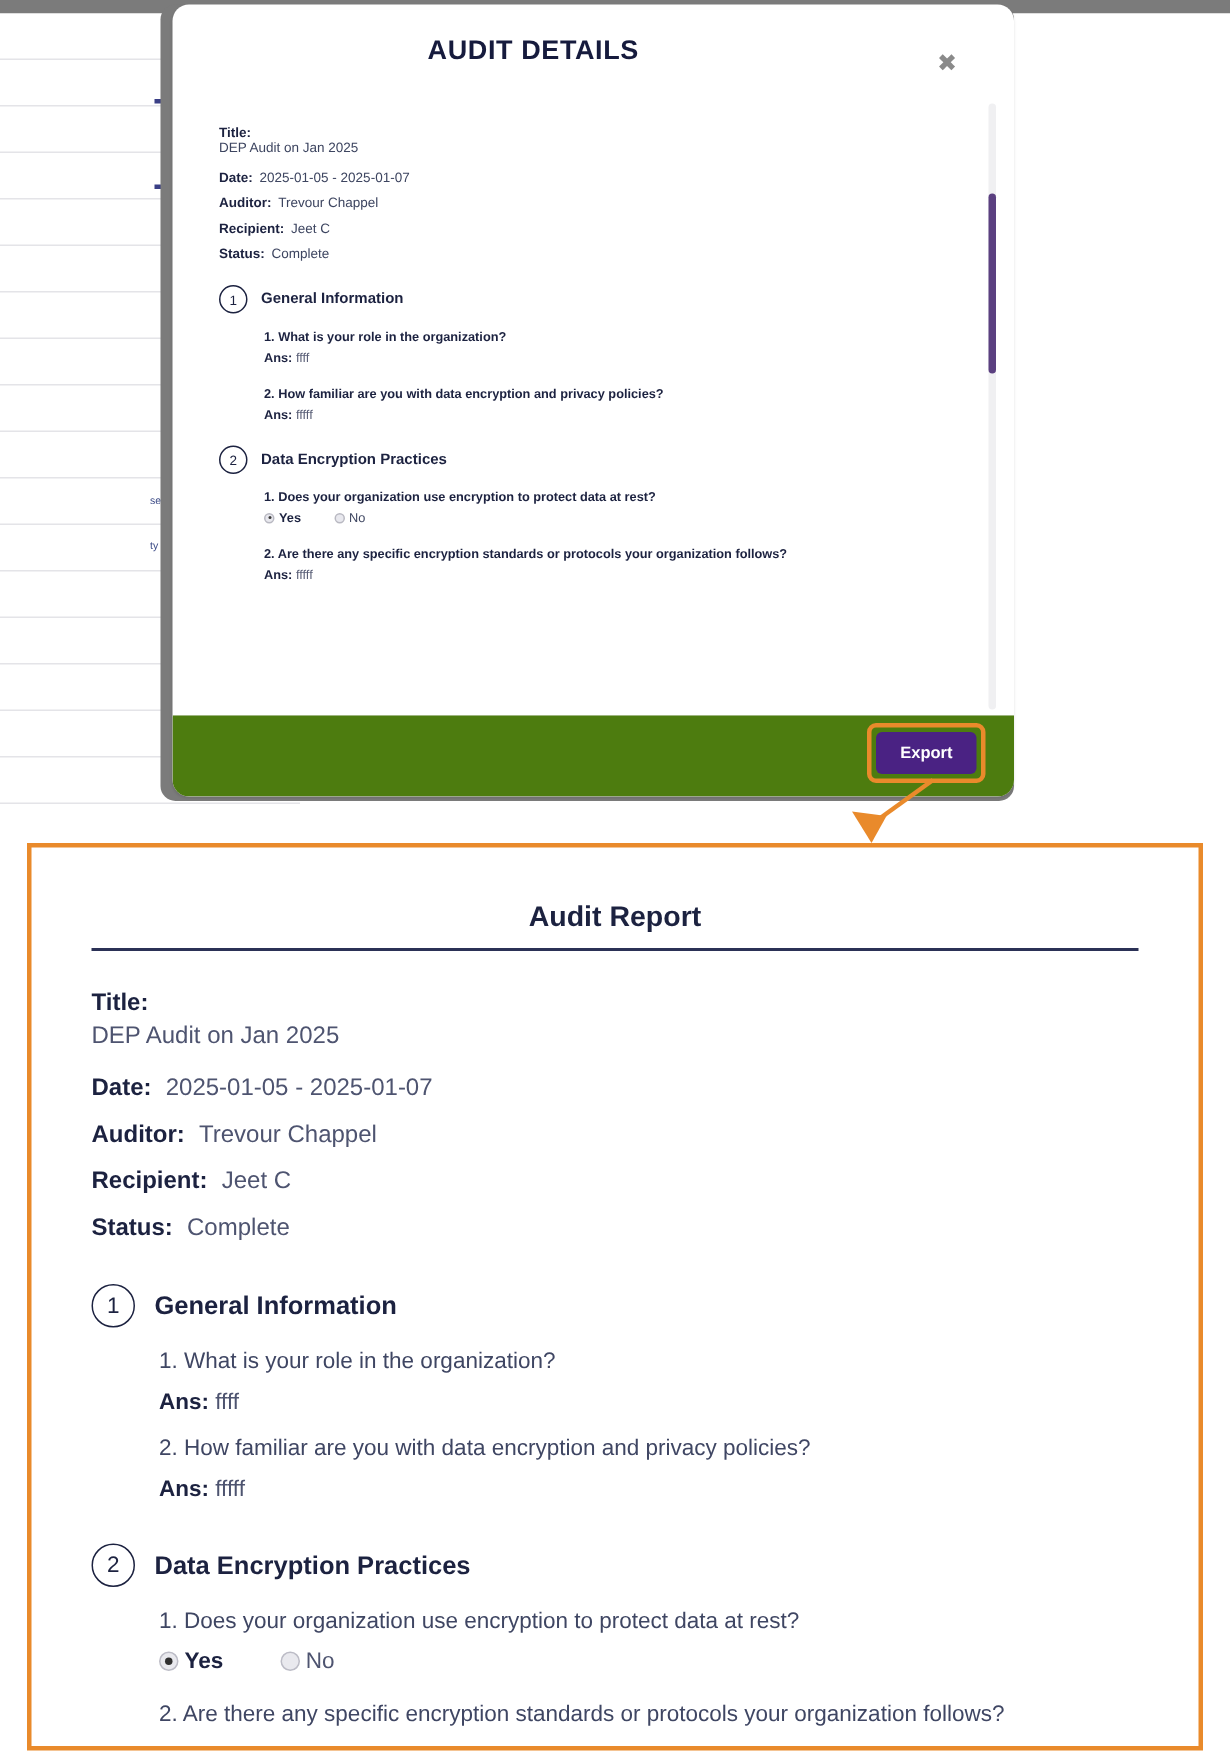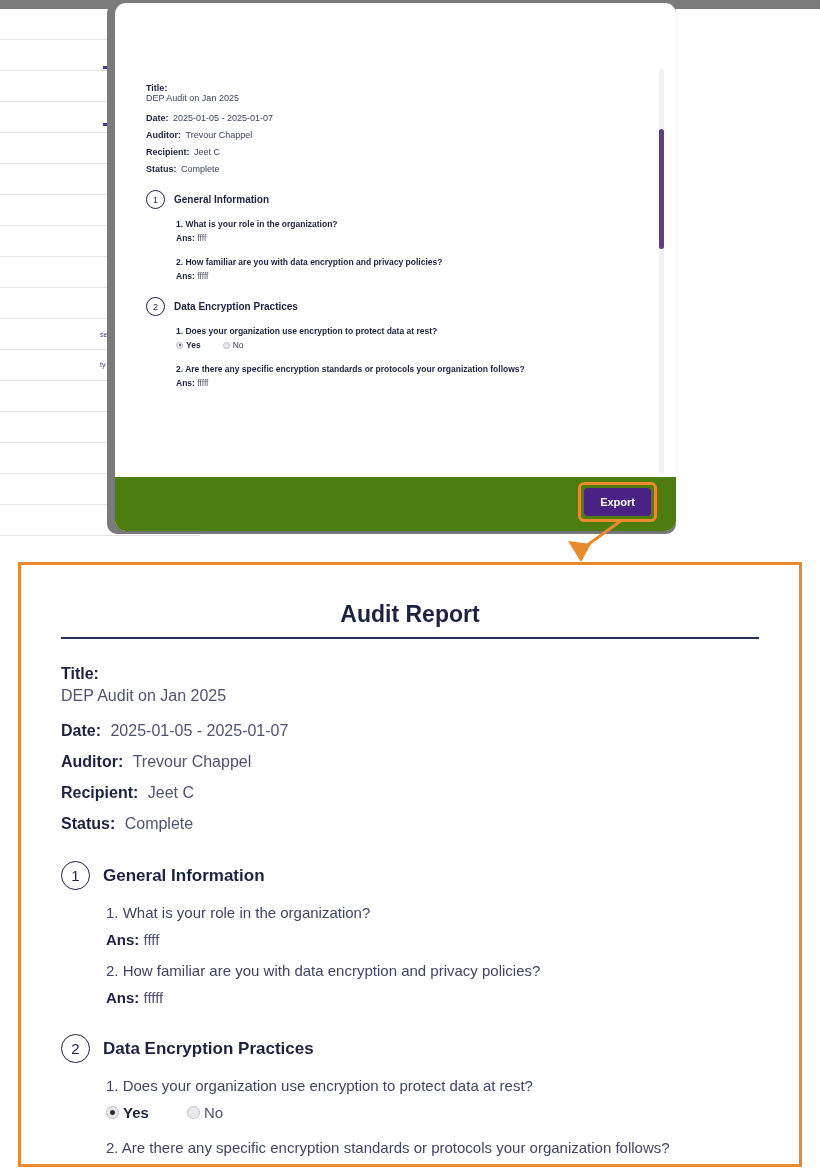--- a/index.html
+++ b/index.html
@@ -132,21 +132,21 @@
   
   .report{
     position:absolute;left:18px;top:562px;width:784px;height:605px;
     background:#ffffff;
     border:3px solid #e98a2b;
     box-sizing:border-box;
     overflow:hidden;
   }
   .report-inner{padding:36px 40px 0 40px;}
   .r-head{
-    text-align:center;font-size:23px;font-weight:bold;color:#1c2240;
+    text-align:center;font-size:19px;font-weight:bold;color:#1c2240;
     padding-bottom:9px;
   }
   .r-rule{border-bottom:2px solid #2b3156;margin:0 0 26px 0;}
   .r-label{font-weight:bold;color:#1c2240;}
   .r-val{color:#4e5470;}
   .r-title-lbl{font-size:16px;font-weight:bold;color:#1c2240;margin-bottom:4px;}
   .r-title-val{font-size:16px;color:#4e5470;margin-bottom:17px;}
   .r-meta{font-size:16px;margin-bottom:13px;}
   .r-meta .r-val{margin-left:5px;}
 
@@ -200,20 +200,24 @@
   </div>
   <div class="bg-blue-dash" style="left:103px;top:57px;"></div>
   <div class="bg-blue-dash" style="left:103px;top:114px;"></div>
   <div class="bg-ghost" style="left:100px;top:322px;">se</div>
   <div class="bg-ghost" style="left:100px;top:352px;">ty</div>
 </div>
 
 <div class="modal-frame"></div>
 <div class="modal">
 
+  <div class="modal-header">
+    <div class="modal-title">AUDIT DETAILS</div>
+    <button class="modal-close">✖</button>
+  </div>
 
   <div class="modal-body">
     <div class="modal-body-inner">
 
       <div class="m-title-block">
         <div class="m-label">Title:</div>
         <div class="m-val">DEP Audit on Jan 2025</div>
       </div>
 
       <div class="m-meta-row">

